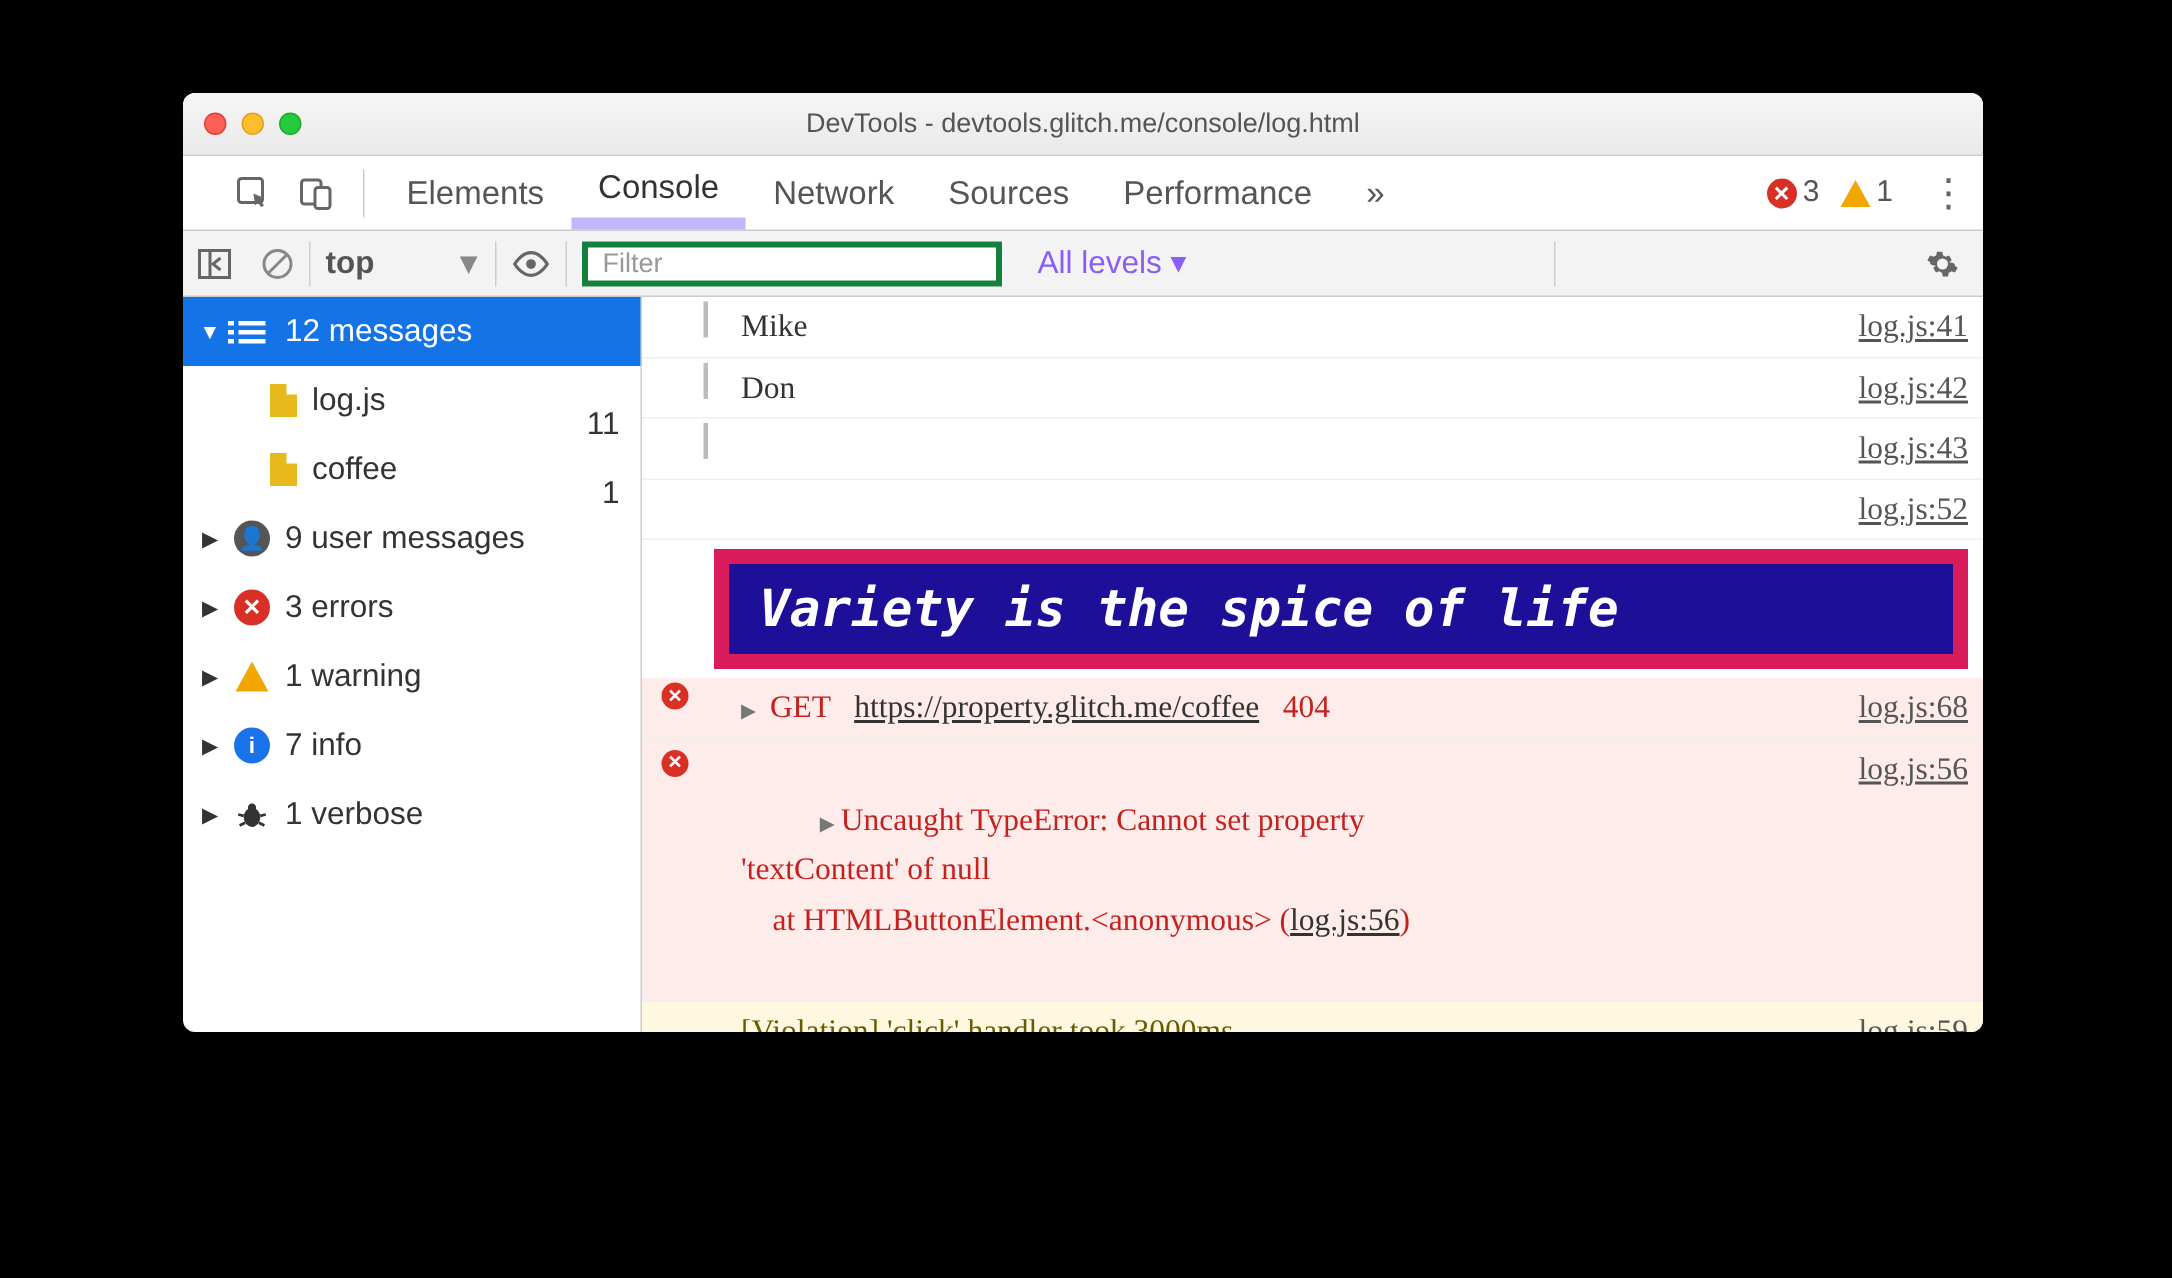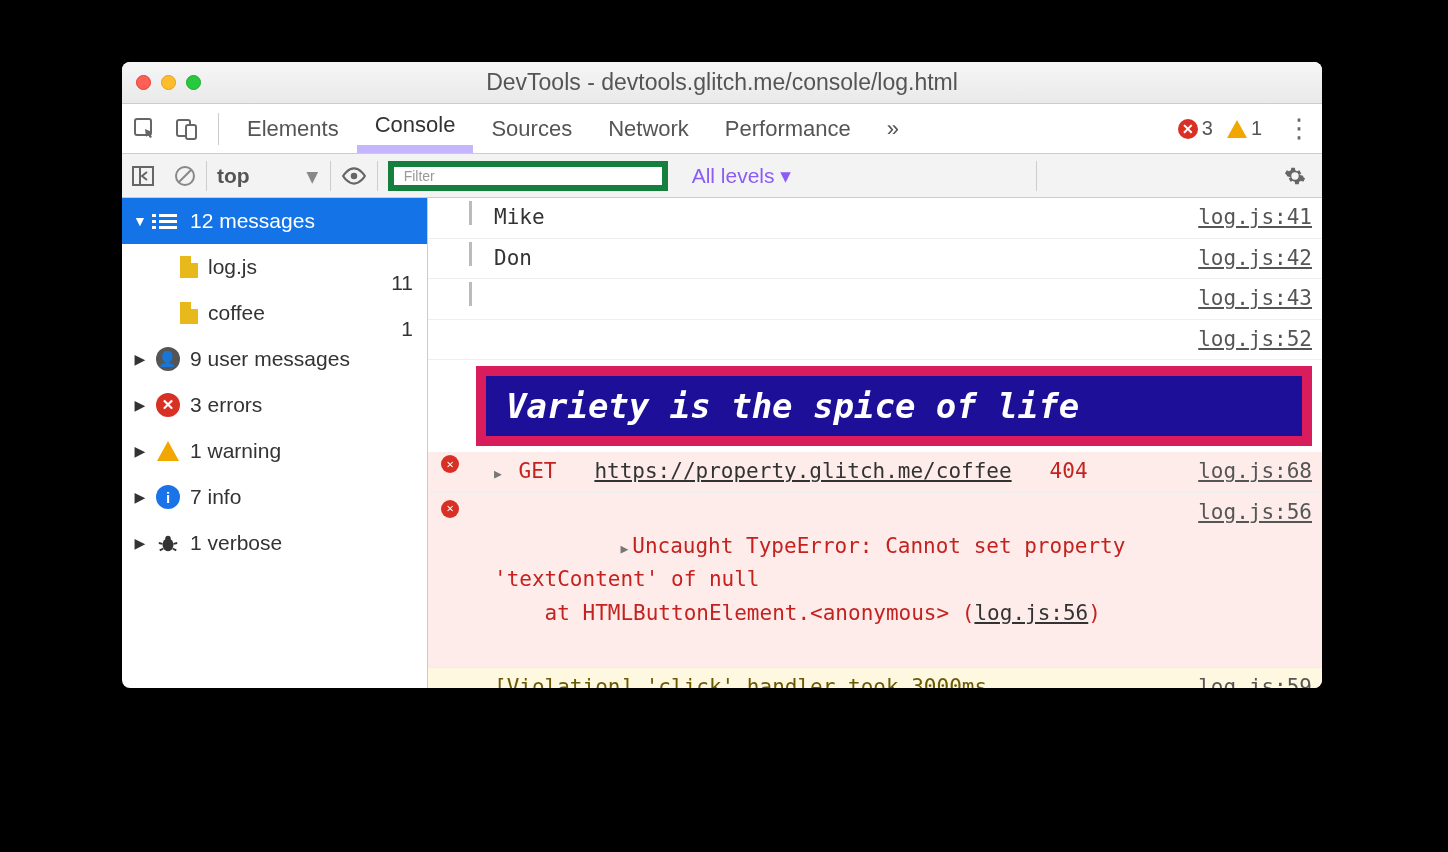--- a/index.html
+++ b/index.html
@@ -33,30 +33,30 @@
     padding: 0 14px;
     position: relative;
   }
   .traffic { display: flex; gap: 10px; }
   .dot { width: 15px; height: 15px; border-radius: 50%; }
   .dot.red { background: #ff5f56; border:1px solid #e33e32;}
   .dot.yellow { background: #ffbd2e; border:1px solid #e0a01d;}
   .dot.green { background: #27c93f; border:1px solid #1aad2b;}
   .title {
     position: absolute; left:0; right:0; text-align:center;
-    font-size: 23px; color:#555; pointer-events:none;
+    font-size: 18px; color:#555; pointer-events:none;
   }
   .tabbar {
     height: 50px;
     display: flex;
     align-items: center;
     border-bottom: 1px solid #ccc;
     font-size: 22px;
     color: #555;
-    padding-left: 2px;
+    padding-left: 26px;
   }
   .tb-icon { width: 30px; height:30px; margin: 0 6px; display:flex; align-items:center; justify-content:center;}
   .tb-sep { width:1px; height:32px; background:#ccc; margin:0 10px;}
   .tab { padding: 0 18px; height:100%; display:flex; align-items:center; cursor:pointer;}
   .tab.active { color:#333; border-bottom:8px solid #c4b5fd; font-weight:500;}
   .tb-spacer { flex:1; }
   .count-badge { display:flex; align-items:center; margin-right:14px; font-size:20px; color:#555;}
   .icon-circ { width:20px; height:20px; border-radius:50%; display:inline-flex;align-items:center;justify-content:center;font-size:14px;font-weight:bold;color:#fff;margin-right:4px;}
   .ic-err { background:#d93025;}
   .ic-warn-tri { width:0;height:0;border-left:10px solid transparent;border-right:10px solid transparent;border-bottom:18px solid #f2a600;margin-right:4px; position:relative;}
@@ -66,22 +66,22 @@
     display:flex; align-items:center;
     border-bottom:1px solid #ccc;
     font-size:21px; color:#555;
     background:#f3f3f3;
   }
   .ctrl-item { padding:0 10px; display:flex;align-items:center;height:100%;}
   .ctrl-sep { width:1px; height:30px; background:#ccc;}
   .context-sel { padding-right:80px; position:relative;font-weight:bold;}
   .context-sel::after { content:"▾"; position:absolute; right:12px; color:#888;}
   .filter-input {
-    width:280px; height:30px; border:6px solid #15803d; background:#fff;
-    font-size:14px; padding:0 10px; color:#0c4a6e;
+    width:280px; height:30px; border:4px solid #15803d; background:#fff;
+    font-size:18px; padding:0 10px; color:#0c4a6e;
   }
   .filter-input::placeholder{color:#999;}
   .levels { color:#8b5cf6; padding:0 14px;}
   .gear { margin-left:auto; padding:0 16px; font-size:22px; cursor:pointer;}
   .body { flex:1; display:flex; overflow:hidden;}
   .sidebar {
     width: 306px;
     border-right:1px solid #ccc;
     display:flex; flex-direction:column;
     font-size:21px;
@@ -100,21 +100,21 @@
   .circ-ic { width:24px;height:24px;border-radius:50%;display:inline-flex;align-items:center;justify-content:center;font-weight:bold;font-size:15px;color:#fff;}
   .circ-user{background:#555;}
   .circ-err{background:#d93025;}
   .circ-info{background:#1a73e8;}
   .tri-warn{width:0;height:0;border-left:11px solid transparent;border-right:11px solid transparent;border-bottom:20px solid #f2a600;}
   .bug-ic{width:22px;height:22px;color:#333;}
   .list-ic{display:inline-flex;flex-direction:column;gap:3px;}
   .list-ic span{display:block;width:18px;height:3px;background:currentColor;position:relative;}
   .list-ic span::before{content:"";position:absolute;left:-7px;top:0;width:4px;height:3px;background:currentColor;}
   .mainpane { flex:1; font-family: Menlo, Consolas, monospace; font-size:21px; color:#333; overflow:hidden;}
-  .log-row { display:flex; border-bottom:1px solid #eee; padding:3px 10px 3px 0; align-items:flex-start; line-height:1.6;}
+  .log-row { display:flex; border-bottom:1px solid #eee; padding:3px 10px 3px 0; align-items:flex-start; line-height:1.6;font-family:Liberation Serif, serif;}
   .log-row .gutter { width:58px; display:flex; justify-content:flex-end; padding-right:14px;}
   .log-row .src { margin-left:auto; text-decoration:underline; color:#555; white-space:nowrap;}
   .log-row .msg { padding-left:8px; flex:1;}
   .styled-row { padding:6px 10px 6px 48px;}
   .styled-box {
     background:#1e0f99; color:#fff; border:10px solid #d91c5c;
     font-size:34px; font-style:italic; font-weight:600;
     padding:10px 20px; display:inline-block; width:100%;
   }
   .err-row { background:#fdecea; color:#c5221f;}
@@ -147,22 +147,22 @@
     </div>
     <div class="tb-icon">
       <svg width="24" height="24">
           <rect x="2" y="3" width="13" height="16" fill="none" stroke="#666" stroke-width="2" rx="2"></rect>
           <rect x="11" y="8" width="10" height="14" fill="#fff" stroke="#666" stroke-width="2" rx="2"></rect>
         </svg>
     </div>
     <div class="tb-sep"></div>
     <div class="tab">Elements</div>
     <div class="tab active">Console</div>
+    <div class="tab">Network</div>
     <div class="tab">Sources</div>
-    <div class="tab">Network</div>
     <div class="tab">Performance</div>
     <div class="tab">»</div>
     <div class="tb-spacer"></div>
     <div class="count-badge">
       <span class="icon-circ ic-err">✕</span>
       <span>3</span>
     </div>
     <div class="count-badge">
       <span class="ic-warn-tri"></span>
       <span>1</span>

